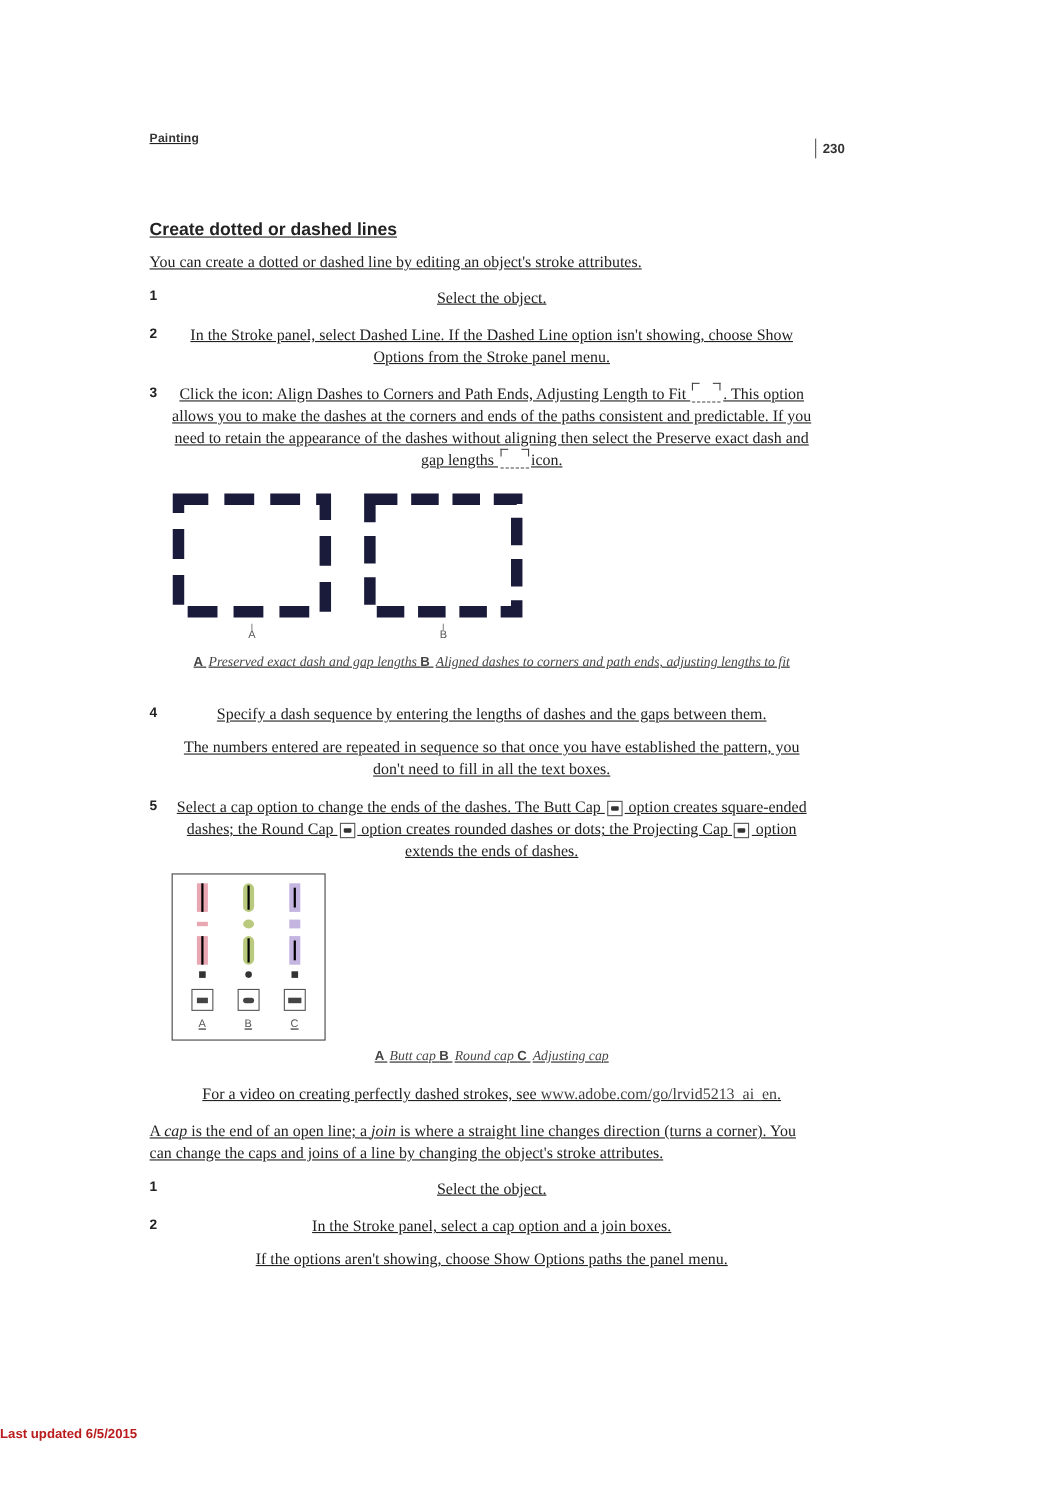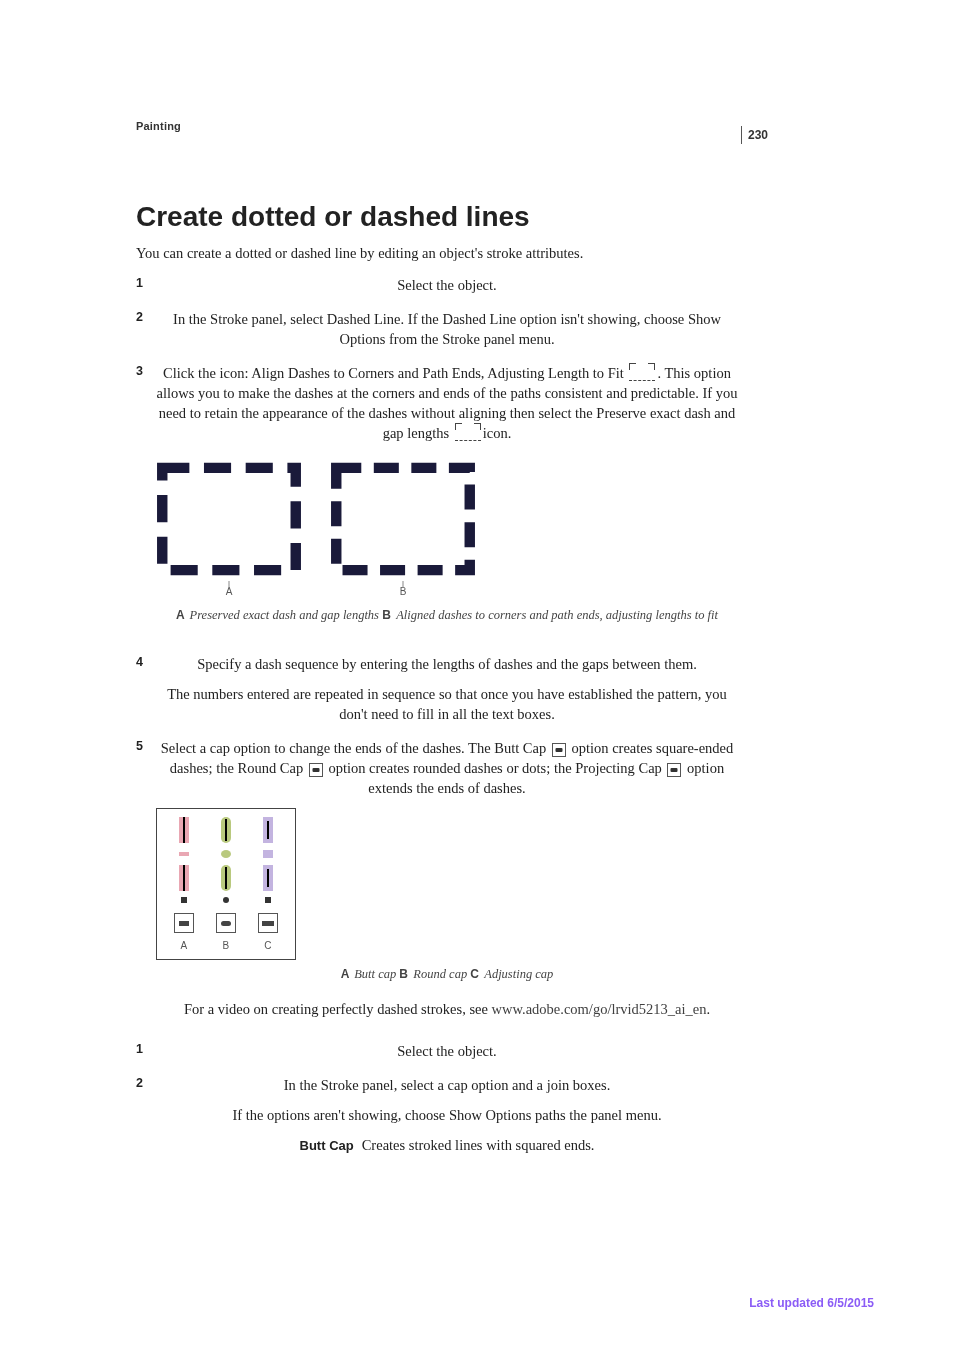--- a/index.html
+++ b/index.html
@@ -1,20 +1,20 @@
 <!DOCTYPE html>
 <html><head>
 <meta charset="utf-8">
 <style>
   * { box-sizing: border-box; margin: 0; padding: 0; }
   html, body { width: 954px; background: #fff; font-family: "Minion Pro", Georgia, "Times New Roman", serif; color: #222; }
-  .page { position: relative; width: 874px; min-height: 1350px; padding: 120px 136px 60px 136px; }
+  .page { position: relative; width: 874px; min-height: 1350px; padding: 120px 136px 60px 136px; text-decoration: underline; }
   .page-number-wrap { position: absolute; top: 126px; right: 106px; border-left: 1.5px solid #555; padding: 2px 0 2px 6px; font-family: "Myriad Pro", Arial, sans-serif; font-size: 12px; font-weight: 700; color: #333; }
   .chapter { font-family: "Myriad Pro", Arial, sans-serif; font-size: 11px; font-weight: 700; color: #333; margin-bottom: 69px; letter-spacing: .2px; }
-  h2 { font-family: "Myriad Pro", Arial, sans-serif; font-size: 28px; font-weight: 700; color: #222; margin-bottom: 10px; }
+  h2 { font-family: "Myriad Pro", Arial, sans-serif; font-size: 16px; font-weight: 700; color: #222; margin-bottom: 10px; }
   h2.second { margin-top: 40px; }
   p { font-size: 14.5px; line-height: 1.38; color: #222; margin-bottom: 12px; }
   ol.steps { list-style: none; counter-reset: step; margin-top: 8px; text-align: center; }
   ol.steps > li { position: relative; padding: 0 0 14px 20px; font-size: 14.5px; line-height: 1.38; }
   ol.steps > li::before { counter-increment: step; content: counter(step); position: absolute; left: 0; top: 0; font-family: "Myriad Pro", Arial, sans-serif; font-size: 12.5px; font-weight: 700; color: #222; }
   ol.steps p.sub { margin-top: 10px; margin-bottom: 0; }
   .icon-placeholder { display: inline-block; vertical-align: -3px; margin: 0 2px; width: 26px; height: 14px; position: relative; border-bottom: 1.5px dashed #444; }
   .icon-placeholder::before, .icon-placeholder::after { content: ""; position: absolute; top: -4px; width: 6px; height: 6px; border: 1.5px solid #444; border-bottom: none; }
   .icon-placeholder::before { left: 0; border-right: none; }
   .icon-placeholder::after { right: 0; border-left: none; }
@@ -42,21 +42,21 @@
   .cap-sample.butt .line { top: 0; bottom: 0; }
   .cap-sample.round .line { top: 2px; bottom: 2px; }
   .cap-sample.proj .line { top: 4px; bottom: 4px; }
   .cap-dot { width: 6px; height: 6px; background: #333; }
   .cap-btn { width: 20px; height: 20px; border: 1px solid #555; background: #fff; display: flex; align-items: center; justify-content: center; margin-top: 4px; }
   .cap-btn span { display: block; width: 10px; height: 5px; background: #444; }
   .cap-btn.round span { border-radius: 3px; }
   .cap-letters { display: flex; justify-content: space-around; font-family: Arial, sans-serif; font-size: 10px; color: #555; margin-top: 6px; }
   a.link { color: #404040; text-decoration: none; }
   .def-term { font-family: "Myriad Pro", Arial, sans-serif; font-size: 13px; font-weight: 700; margin-right: 8px; }
-  .footer { position: absolute; bottom: 40px; left: 0; right: 0; text-align: right; font-family: "Myriad Pro", Arial, sans-serif; font-weight: 700; font-size: 12px; color: #8b5cf6; }
+  .footer { position: absolute; bottom: 40px; left: 0; right: 0; text-align: left; font-family: "Myriad Pro", Arial, sans-serif; font-weight: 700; font-size: 12px; color: #b91c1c; }
   em.term { font-style: italic; }
 </style>
 </head>
 <body>
 
 <div class="page">
   <div class="page-number-wrap">230</div>
   <div class="chapter">Painting</div>
 
   <h2>Create dotted or dashed lines</h2>
@@ -169,24 +169,26 @@
         <b>B </b><span>Round cap </span>
         <b>C </b><span>Adjusting cap</span>
       </p>
 
       <p class="sub">
         <span>For a video on creating perfectly dashed strokes, see </span><a class="link">www.adobe.com/go/lrvid5213_ai_en</a><span>.</span>
       </p>
     </li>
   </ol>
 
+  <p>
+    <span>A </span><em class="term">cap</em><span> is the end of an open line; a </span><em class="term">join</em><span> is where a straight line changes direction (turns a corner). You can change the caps and joins of a line by changing the object's stroke attributes.</span>
+  </p>
 
   <ol class="steps">
     <li><span>Select the object.</span></li>
     <li>
       <span>In the Stroke panel, select a cap option and a join boxes.</span>
       <p class="sub">If the options aren't showing, choose Show Options paths the panel menu.</p>
-      <p class="sub"><span class="def-term">Butt Cap</span><span>Creates stroked lines with squared ends.</span></p>
     </li>
   </ol>
 
   <div class="footer">Last updated 6/5/2015</div>
 </div>
 
 </body></html>

